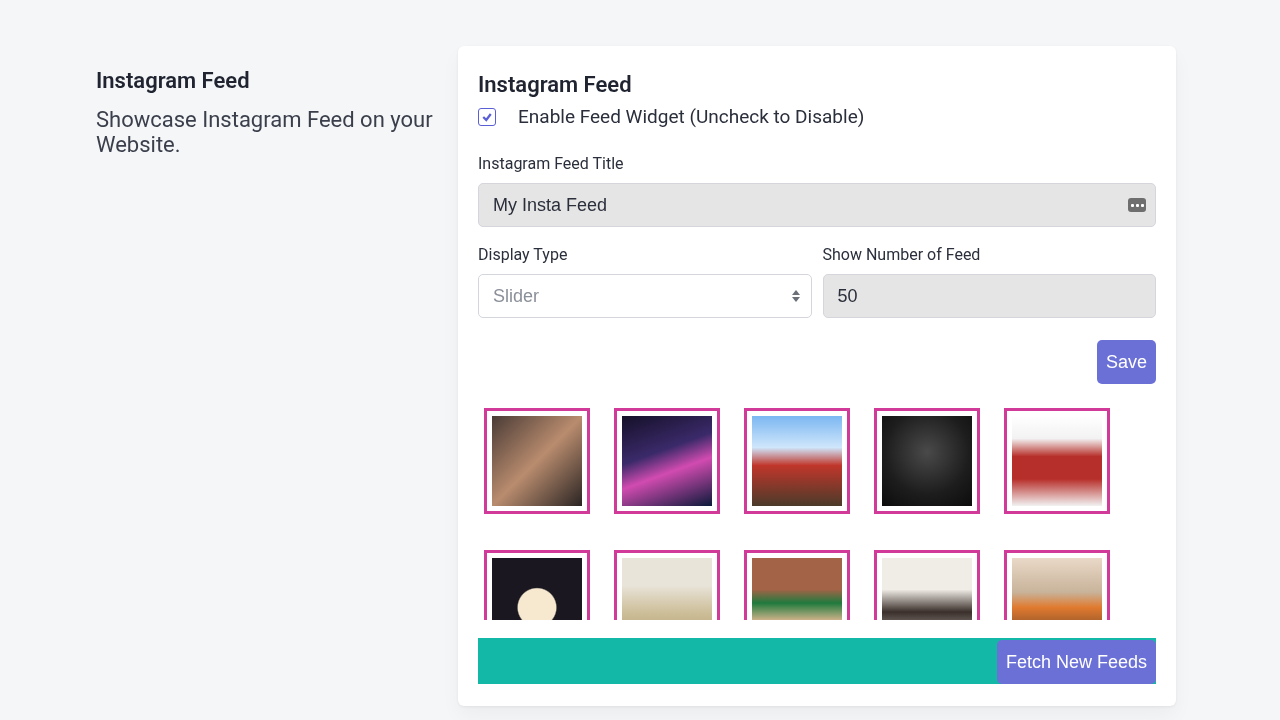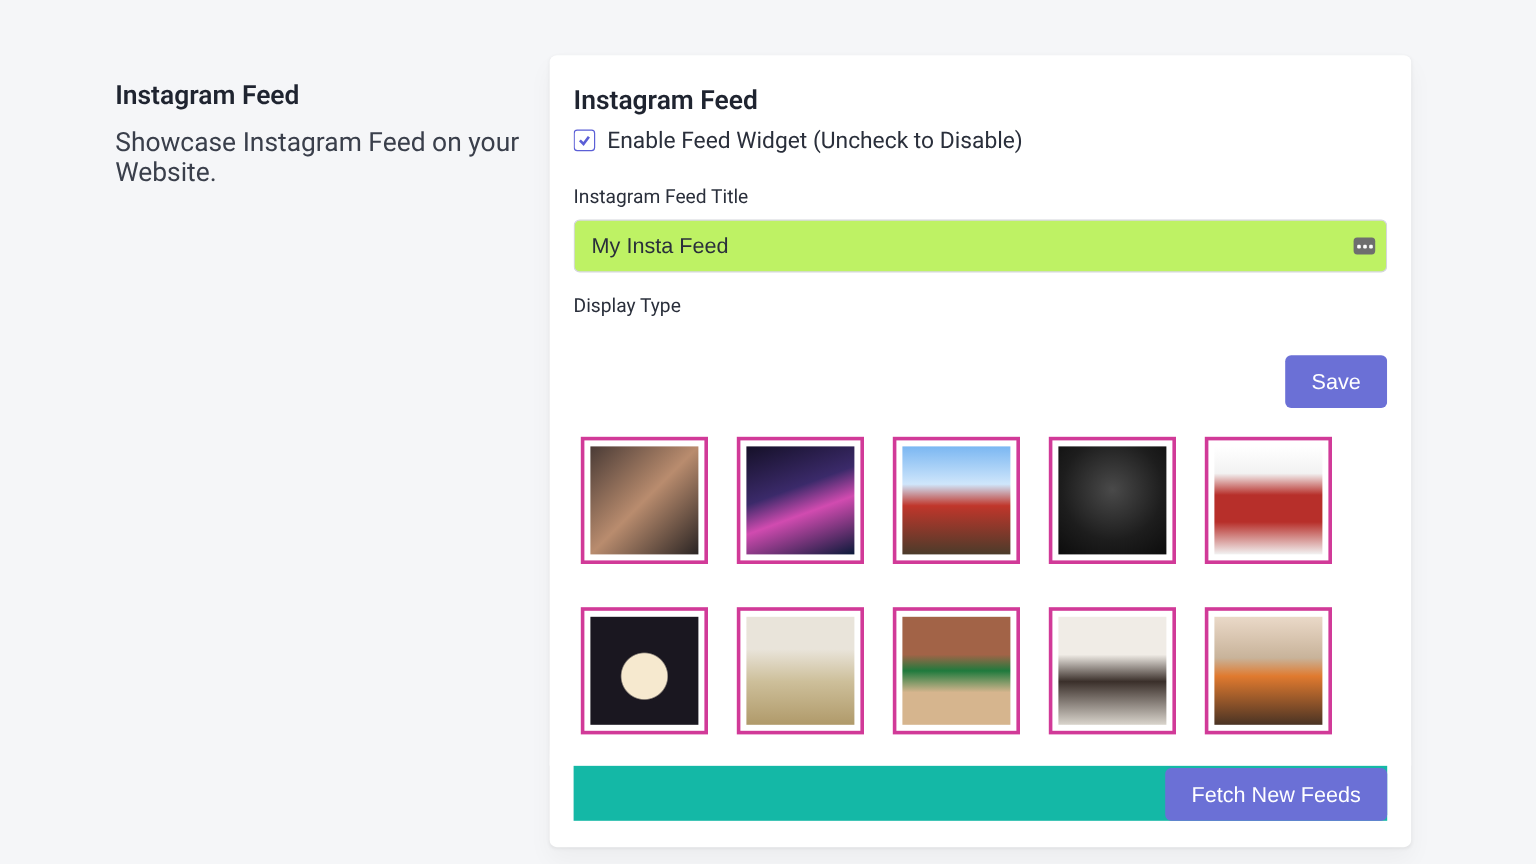--- a/index.html
+++ b/index.html
@@ -45,21 +45,21 @@
     overflow: hidden;
   }
   .card-title {
     font-size: 22px;
     font-weight: 600;
     margin-bottom: 8px;
   }
   .enable-row {
     display: flex;
     align-items: center;
-    gap: 10px;
+    gap: 22px;
     margin-bottom: 26px;
   }
   .checkbox {
     width: 18px;
     height: 18px;
     border: 1px solid #5b5fd6;
     border-radius: 3px;
     display: flex;
     align-items: center;
     justify-content: center;
@@ -76,21 +76,21 @@
     margin-bottom: 10px;
   }
   .text-input {
     width: 100%;
     height: 44px;
     border: 1px solid #d4d6dc;
     border-radius: 5px;
     padding: 0 14px;
     font-size: 18px;
     color: #2a2f3b;
-    background: #bef264;
+    background: #e5e5e5;
   }
   .text-input::placeholder { color: #8a8f99; }
   .two-col {
     display: flex;
     gap: 11px;
     margin-top: 18px;
   }
   .col { flex: 1; }
   .select-wrap {
     position: relative;
@@ -130,21 +130,21 @@
     justify-content: flex-end;
     margin-top: 22px;
     margin-bottom: 24px;
   }
   .btn {
     background: #6b70d6;
     color: #fff;
     border: none;
     border-radius: 5px;
     height: 44px;
-    padding: 0 22px;
+    padding: 0 9px;
     font-size: 18px;
     cursor: pointer;
   }
   .feed-grid {
     display: grid;
     grid-template-columns: repeat(5, 106px);
     gap: 36px 24px;
     margin-top: 10px;
     padding-left: 6px;
   }
@@ -236,20 +236,28 @@
         <div class="pw-badge">
             <span></span>
             <span></span>
             <span></span>
           </div>
       </div>
 
       <div class="two-col">
         <div class="col">
           <div class="field-label">Display Type</div>
+          <div class="select-wrap">
+            <input class="select-input" readonly="" value="Slider" style="">
+            <div class="select-caret"></div>
+          </div>
+        </div>
+        <div class="col">
+          <div class="field-label">Show Number of Feed</div>
+          <input class="text-input" type="text" value="50" style="">
         </div>
       </div>
 
       <div class="save-row">
         <button class="btn">Save</button>
       </div>
 
       <div class="feed-grid">
         <div class="thumb">
             <div class="thumb-inner t1"></div>

